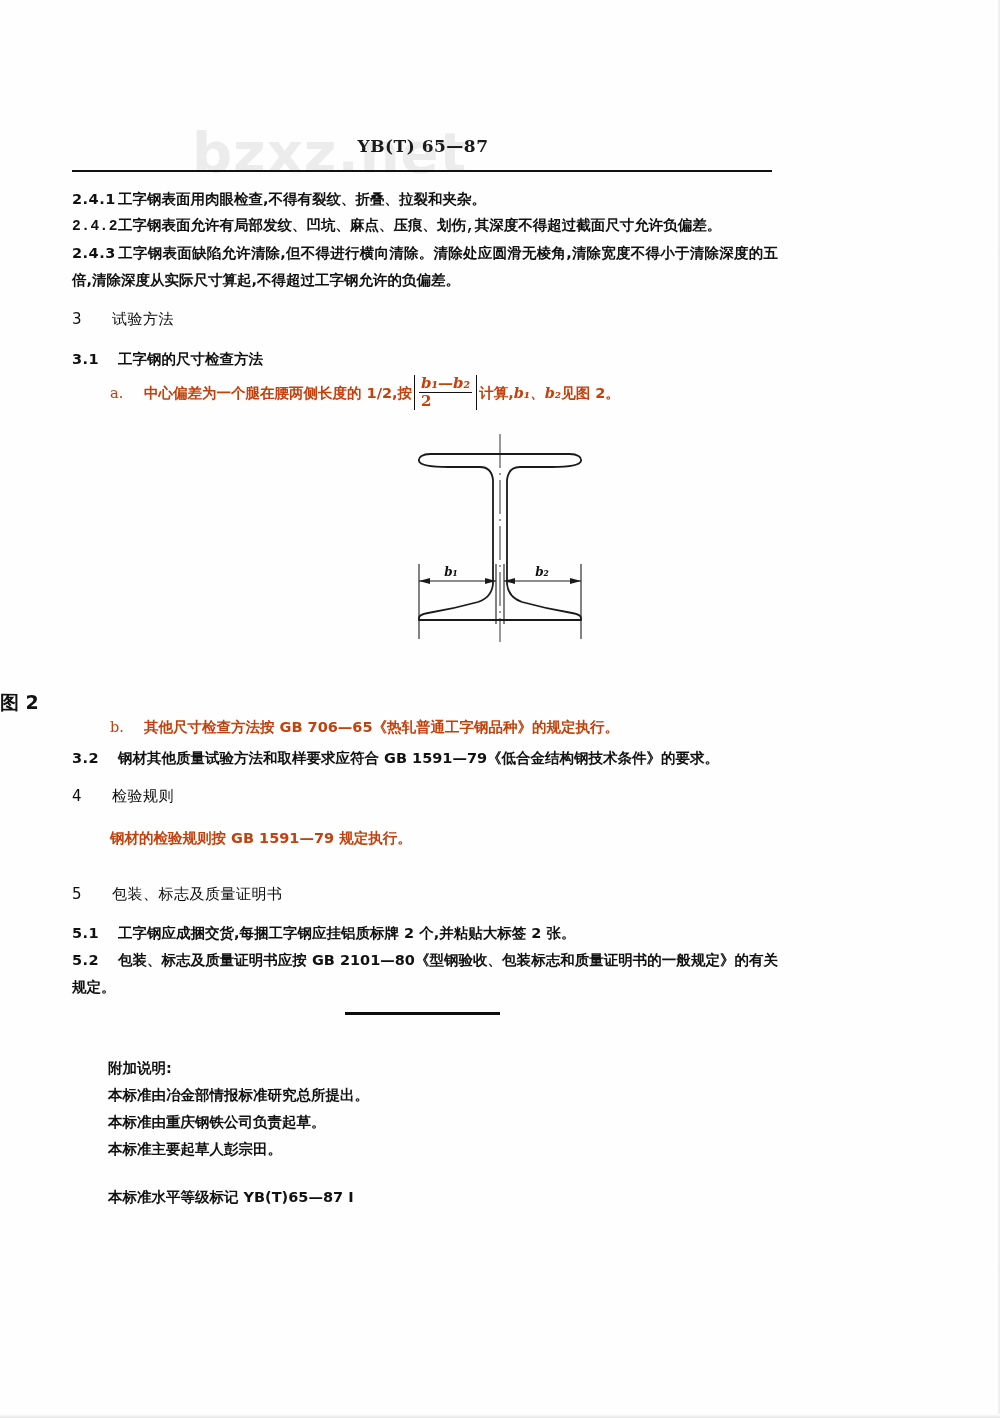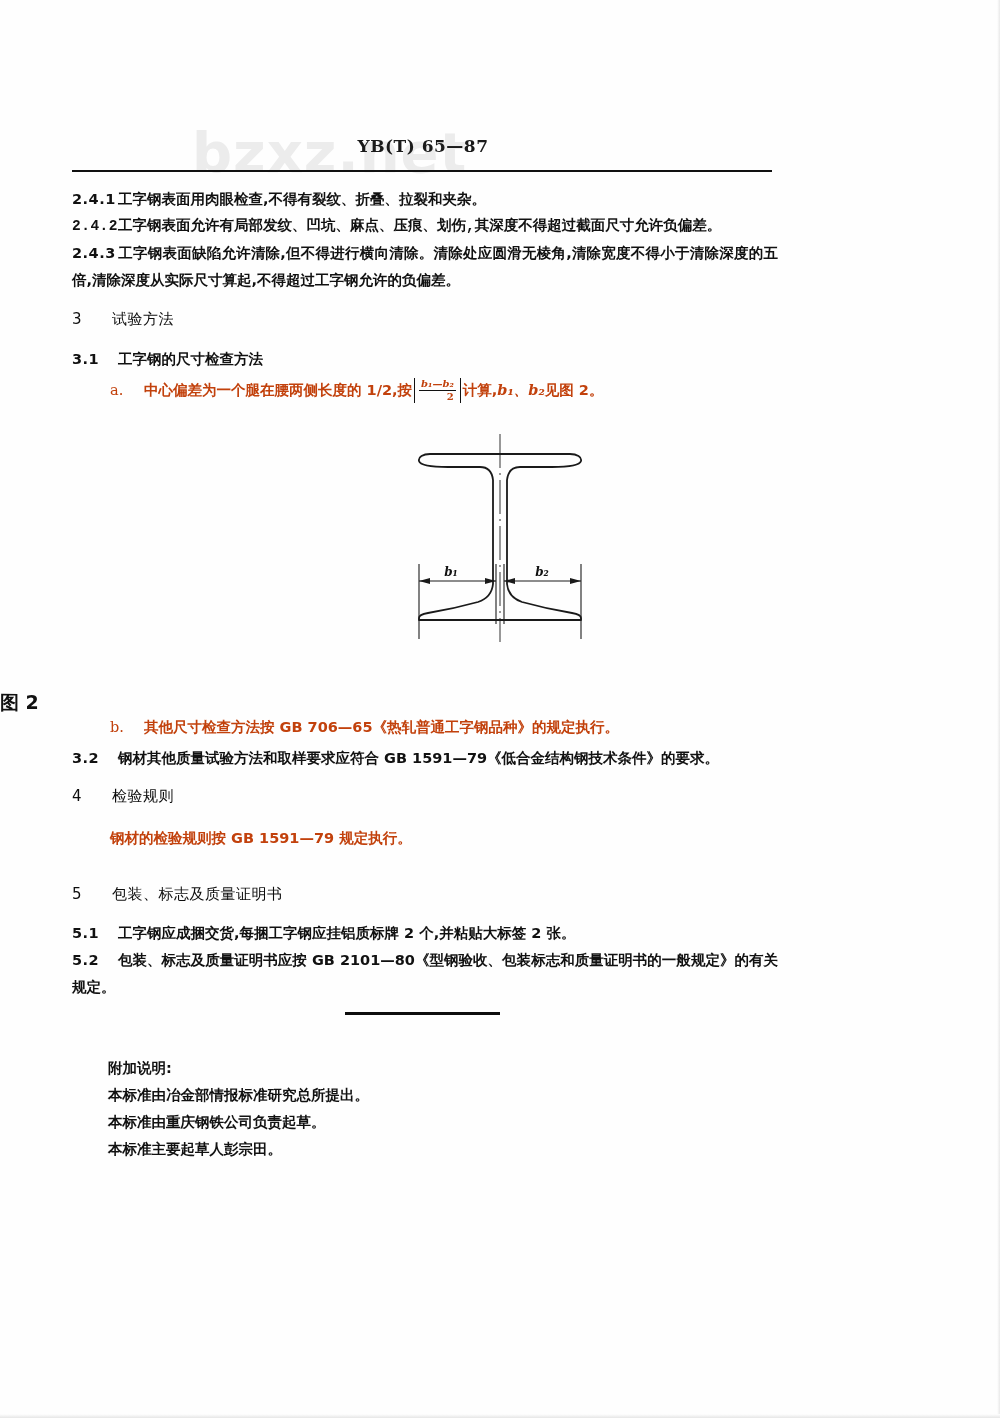--- a/index.html
+++ b/index.html
@@ -125,23 +125,23 @@
   }
   .frac-bars {
     display: inline-block;
     border-left: 1.4px solid #111;
     border-right: 1.4px solid #111;
     padding: 1px 4px;
     line-height: 1;
   }
   .frac-inner {
     display: inline-block;
-    text-align: right;
+    text-align: left;
     font-family: "DejaVu Serif", "Liberation Serif", serif;
-    font-size: 10px;
+    font-size: 15px;
     vertical-align: middle;
   }
   .frac-num {
     display: block;
     border-bottom: 1.3px solid #111;
     padding: 0 2px 1px 2px;
     font-style: italic;
   }
   .frac-den {
     display: block;
@@ -300,18 +300,19 @@
     <div class="body-text" style="top:947px;">
       <span class="num">5.2</span><span>包装、标志及质量证明书应按 GB 2101—80《型钢验收、包装标志和质量证明书的一般规定》的有关规定。</span>
     </div>
 
     <div class="mid-rule"></div>
 
     <div class="appendix" style="top:1082px;">本标准由冶金部情报标准研究总所提出。</div>
     <div class="appendix" style="top:1055px; font-weight:bold;">附加说明:</div>
     <div class="appendix" style="top:1109px;">本标准由重庆钢铁公司负责起草。</div>
     <div class="appendix" style="top:1136px;">本标准主要起草人彭宗田。</div>
+    <div class="appendix" style="top:1184px;">本标准水平等级标记  YB(T)65—87 I</div>
 
   </div>
 
   <div class="page-edge-right"></div>
   <div class="page-edge-bottom"></div>
 </div>
 
 </body></html>

